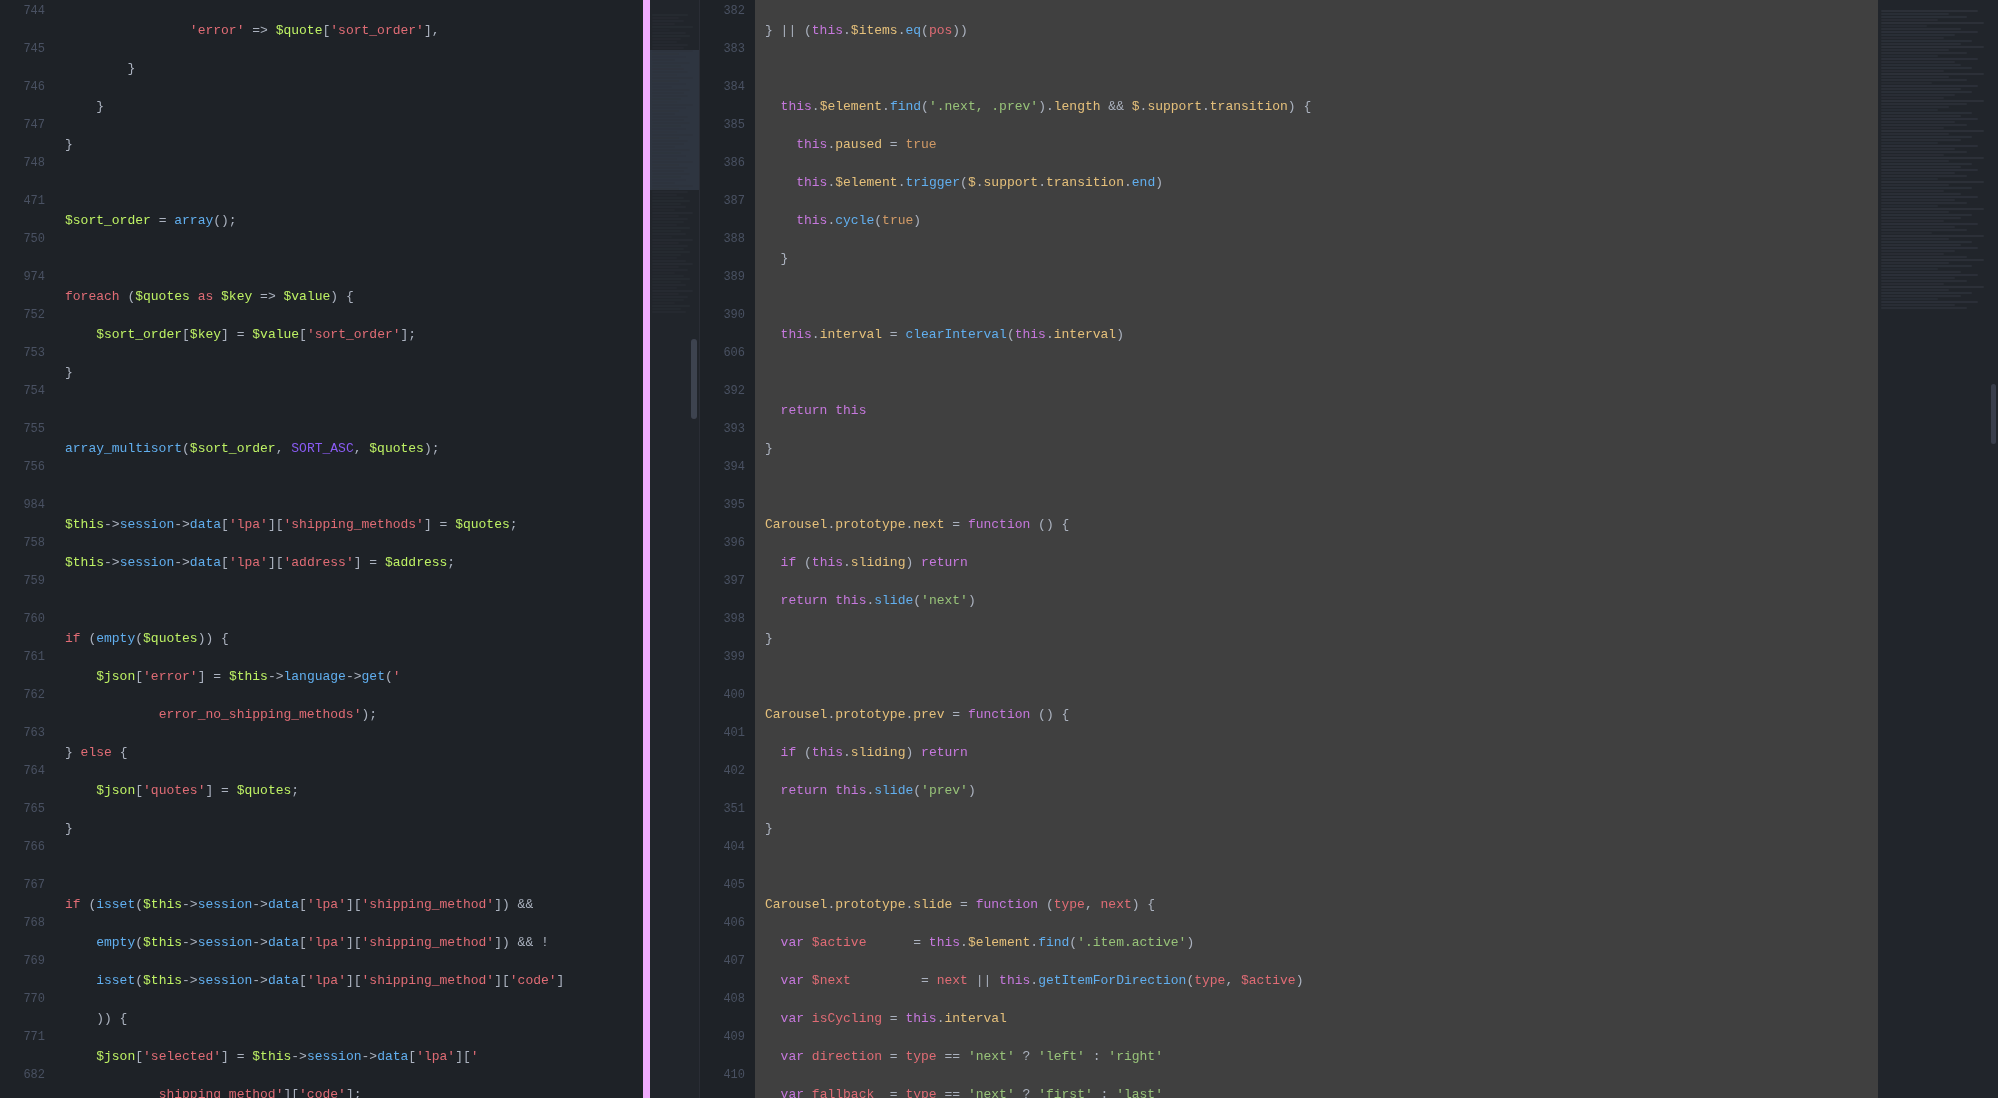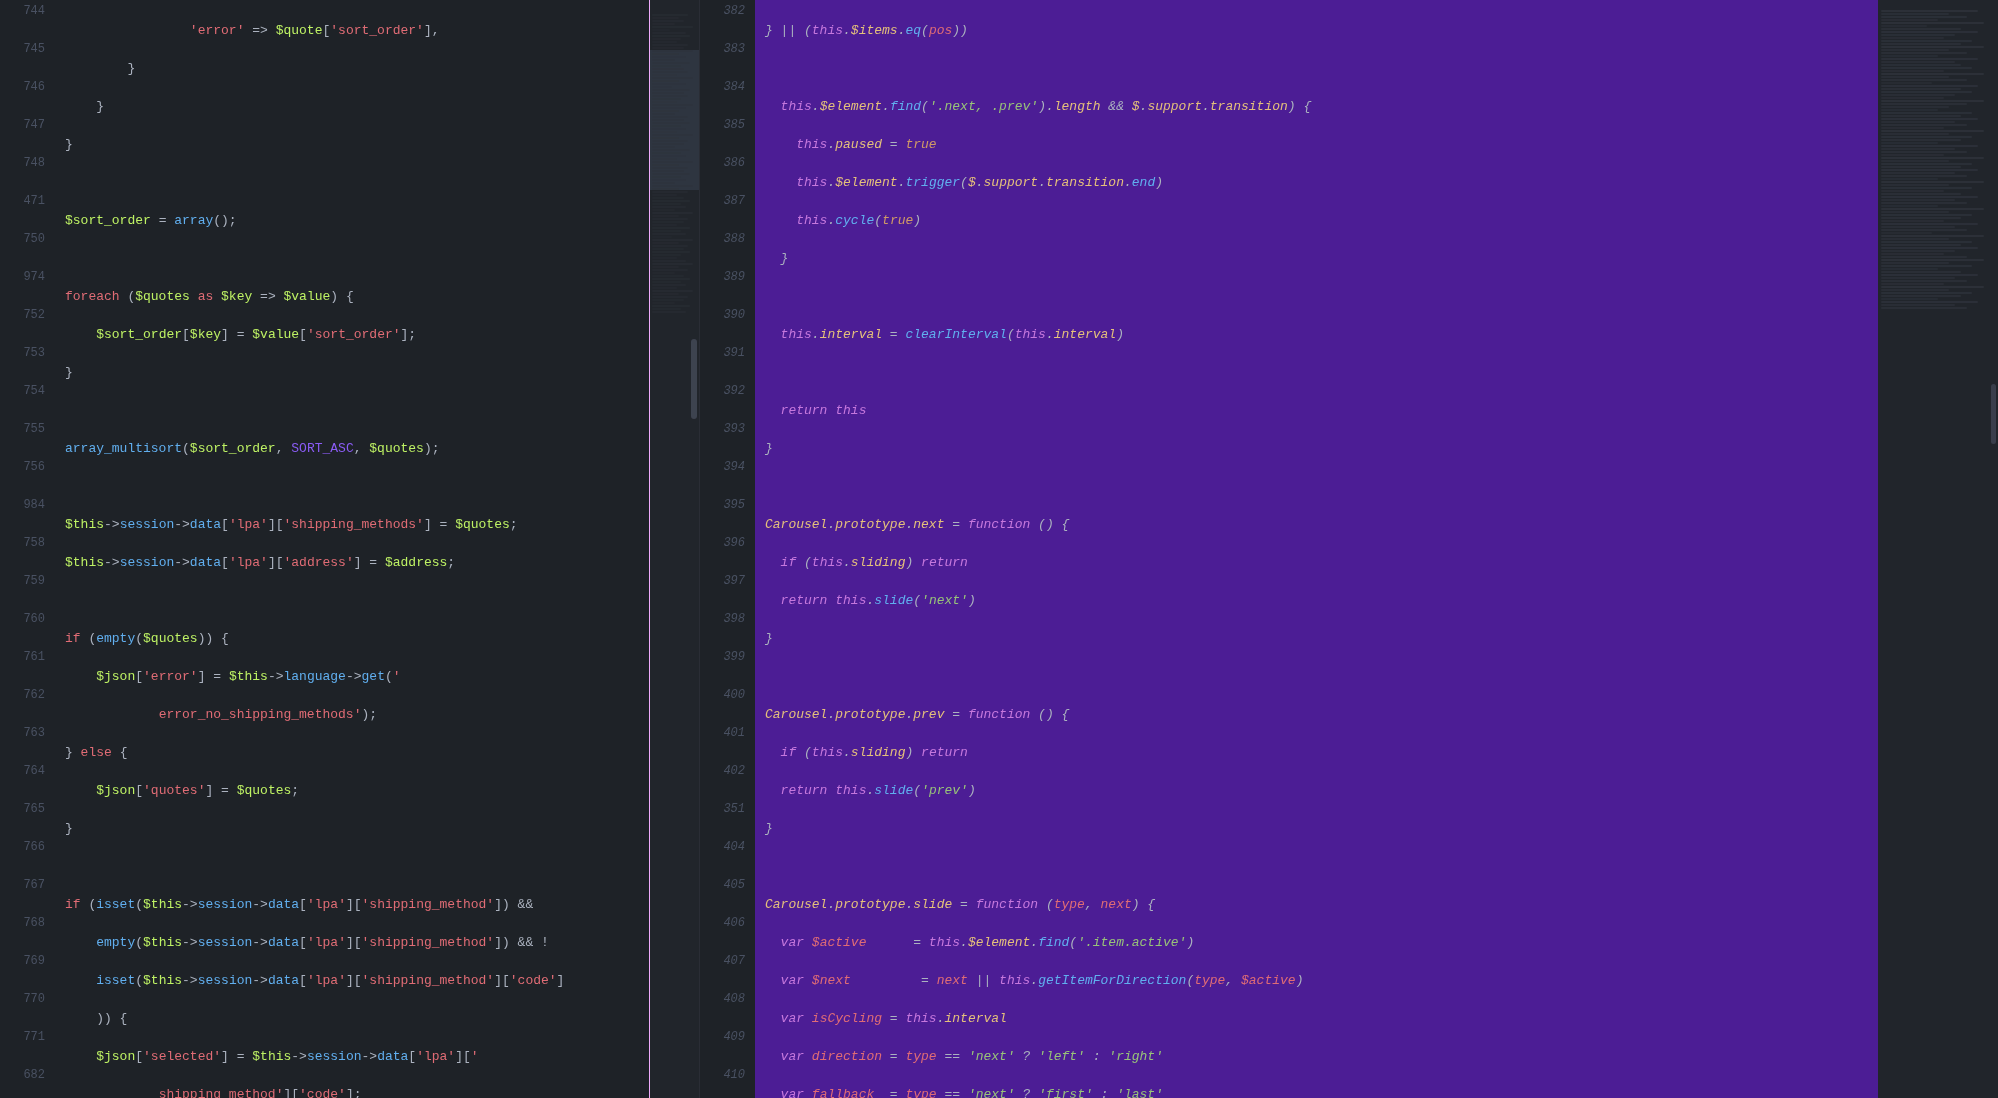--- a/index.html
+++ b/index.html
@@ -21,21 +21,21 @@
       position: relative;
     }
 
     
     .pane-left {
       width: 650px;
       height: 100%;
       background: #1e2227;
       overflow: hidden;
       position: relative;
-      border-right: 1px solid #f0abfc;
+      border-right: 7px solid #f0abfc;
     }
 
     
     .pane-middle-scroll {
       width: 50px;
       height: 100%;
       background: #21252b;
       border-right: 1px solid #2a2d35;
       position: relative;
       overflow: hidden;
@@ -45,24 +45,23 @@
       width: 100%;
       height: 100%;
       background: #21252b;
       position: relative;
     }
 
     
     .pane-right {
       flex: 1;
       height: 100%;
-      background: #4c1d95;
+      background: #404040;
       overflow: hidden;
       position: relative;
-      font-style: italic;
     }
 
     
     .pane-minimap {
       width: 120px;
       height: 100%;
       background: #21252b;
       position: relative;
       overflow: hidden;
     }
@@ -352,21 +351,21 @@
       <div class="line-numbers">
         <span class="ln">382</span><br>
         <span class="ln">383</span><br>
         <span class="ln">384</span><br>
         <span class="ln">385</span><br>
         <span class="ln">386</span><br>
         <span class="ln">387</span><br>
         <span class="ln">388</span><br>
         <span class="ln">389</span><br>
         <span class="ln">390</span><br>
-        <span class="ln">391</span><br>
+        <span class="ln">606</span><br>
         <span class="ln">392</span><br>
         <span class="ln">393</span><br>
         <span class="ln">394</span><br>
         <span class="ln">395</span><br>
         <span class="ln">396</span><br>
         <span class="ln">397</span><br>
         <span class="ln">398</span><br>
         <span class="ln">399</span><br>
         <span class="ln">400</span><br>
         <span class="ln">401</span><br>

